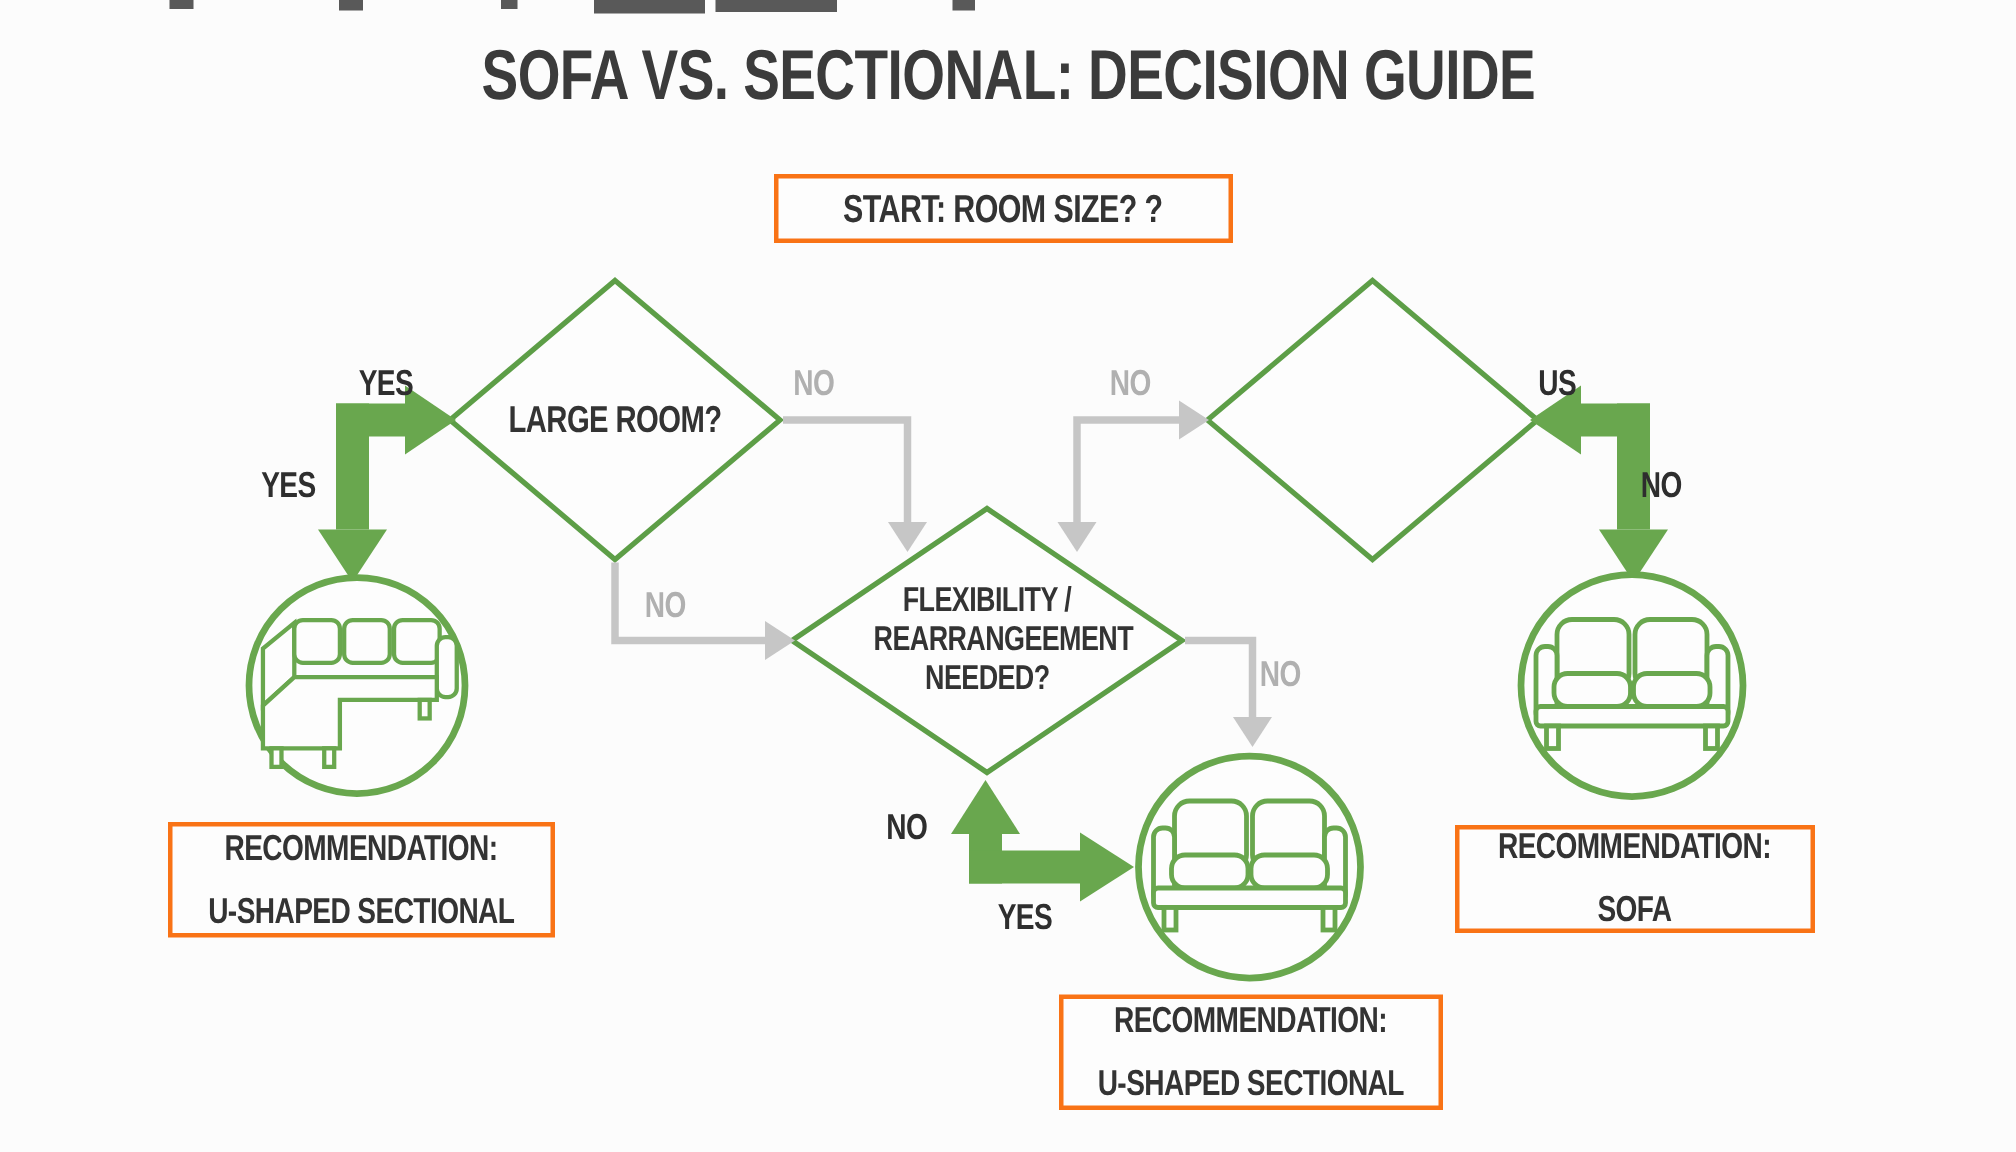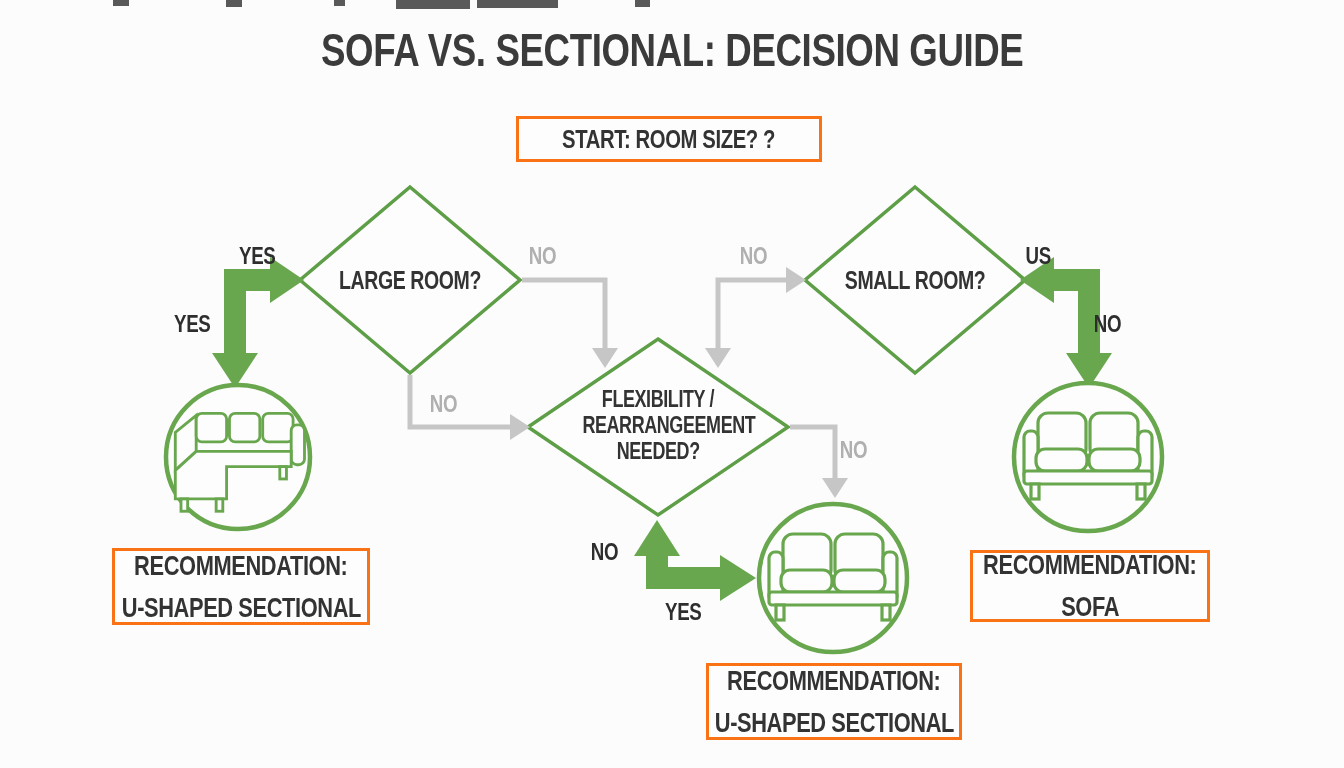--- a/index.html
+++ b/index.html
@@ -7,21 +7,21 @@
           font-family:"Liberation Sans", sans-serif;color:#363636;padding-left:34px;}
   .cond{display:inline-block;transform:scaleX(0.78);transform-origin:center;
         white-space:nowrap;letter-spacing:-0.5px;}
   .title{position:absolute;left:0;top:22px;width:1344px;text-align:center;
          font-size:47px;font-weight:bold;color:#3b3b3b;margin:0;}
   svg.layer{position:absolute;left:0;top:0;}
   .node-box{position:absolute;border:3px solid #f97316;background:#fdfdfd;
             display:flex;flex-direction:column;align-items:center;justify-content:center;
             font-weight:bold;color:#333;text-align:center;box-sizing:border-box;}
   .start-box{left:516px;top:116px;width:306px;height:46px;font-size:26px;}
-  .rec-box{font-size:28px;line-height:30px;gap:12px;}
+  .rec-box{font-size:24px;line-height:30px;gap:12px;}
   .rec-left{left:112px;top:548px;width:258px;height:77px;}
   .rec-right{left:970px;top:550px;width:240px;height:72px;}
   .rec-bottom{left:706px;top:663px;width:256px;height:77px;}
   .dtext{position:absolute;font-weight:bold;color:#333;text-align:center;font-size:25px;}
   .dtext-large{left:310px;top:266px;width:200px;}
   .dtext-small{left:815px;top:266px;width:200px;}
   .dtext-flex{left:558px;top:386px;width:200px;font-size:23px;line-height:26px;text-align:center;}
   .elabel{position:absolute;width:64px;text-align:left;font-weight:bold;
           font-size:24px;color:#2e2e2e;}
   .elabel.gray{color:#b0b0b0;}
@@ -129,23 +129,20 @@
     </g>
   </svg>
 
   <div class="node-box start-box">
     <span class="cond">START: ROOM SIZE? ?</span>
   </div>
 
   <div class="dtext dtext-large">
     <span class="cond">LARGE ROOM?</span>
   </div>
-  <div class="dtext dtext-small">
-    <span class="cond">SMALL ROOM?</span>
-  </div>
   <div class="dtext dtext-flex">
     <span class="cond">FLEXIBILITY /</span><br>
     <span class="cond">REARRANGEEMENT</span><br>
     <span class="cond">NEEDED?</span>
   </div>
 
   <div class="elabel" style="left:234px;top:242px;"><span class="cond">YES</span></div>
   <div class="elabel" style="left:169px;top:310px;"><span class="cond">YES</span></div>
   <div class="elabel gray" style="left:525px;top:242px;"><span class="cond">NO</span></div>
   <div class="elabel gray" style="left:736px;top:242px;"><span class="cond">NO</span></div>

